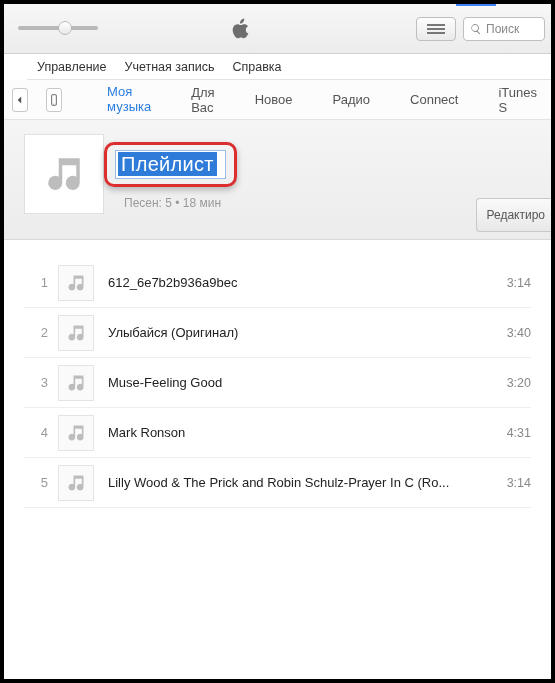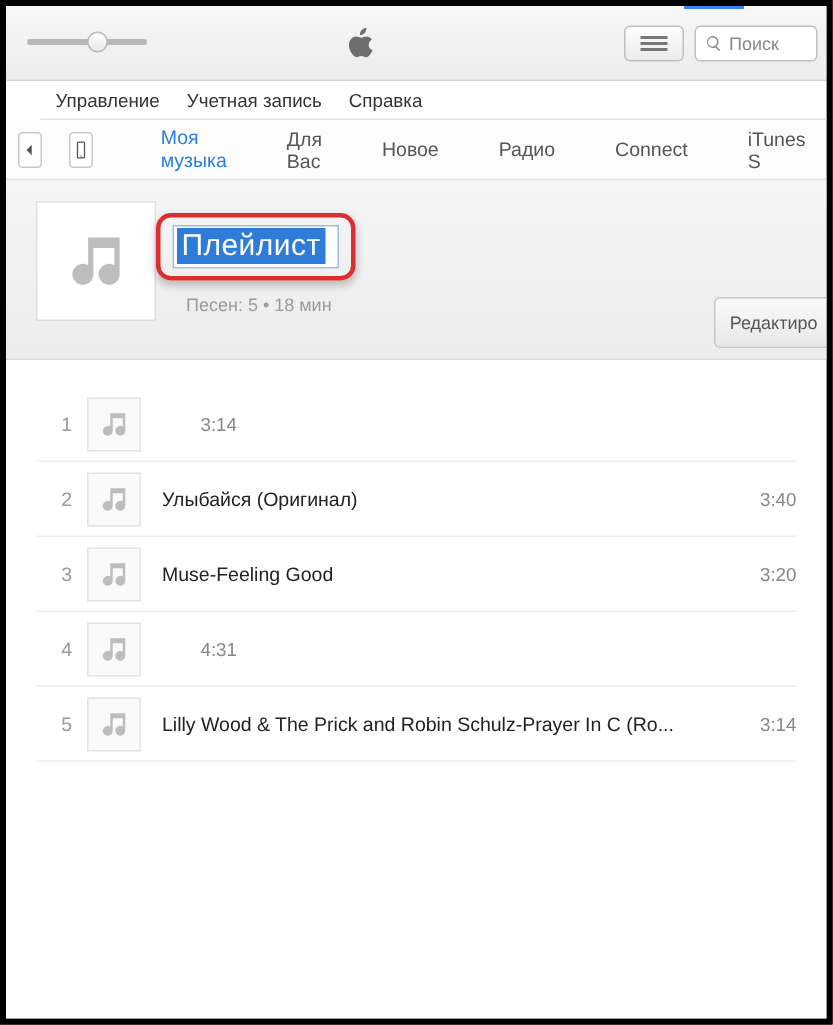--- a/index.html
+++ b/index.html
@@ -142,20 +142,21 @@
       </div>
 
       <div class="tracks">
         <div class="row">
           <div class="num">1</div>
           <div class="thumb">
                 <svg viewBox="0 0 24 24">
                   <path d="M9 3v10.6A4 4 0 1011 17V7h8v6.6A4 4 0 1021 17V3H9z"></path>
                 </svg>
               </div>
+          <div class="title">612_6e7b2b936a9bec</div>
           <div class="dur">3:14</div>
         </div>
         <div class="row">
           <div class="num">2</div>
           <div class="thumb">
                 <svg viewBox="0 0 24 24">
                   <path d="M9 3v10.6A4 4 0 1011 17V7h8v6.6A4 4 0 1021 17V3H9z"></path>
                 </svg>
               </div>
           <div class="title">Улыбайся (Оригинал)</div>
@@ -171,20 +172,21 @@
           <div class="title">Muse-Feeling Good</div>
           <div class="dur">3:20</div>
         </div>
         <div class="row">
           <div class="num">4</div>
           <div class="thumb">
                 <svg viewBox="0 0 24 24">
                   <path d="M9 3v10.6A4 4 0 1011 17V7h8v6.6A4 4 0 1021 17V3H9z"></path>
                 </svg>
               </div>
+          <div class="title">Mark Ronson</div>
           <div class="dur">4:31</div>
         </div>
         <div class="row">
           <div class="num">5</div>
           <div class="thumb">
                 <svg viewBox="0 0 24 24">
                   <path d="M9 3v10.6A4 4 0 1011 17V7h8v6.6A4 4 0 1021 17V3H9z"></path>
                 </svg>
               </div>
           <div class="title">Lilly Wood &amp; The Prick and Robin Schulz-Prayer In C (Ro...</div>

